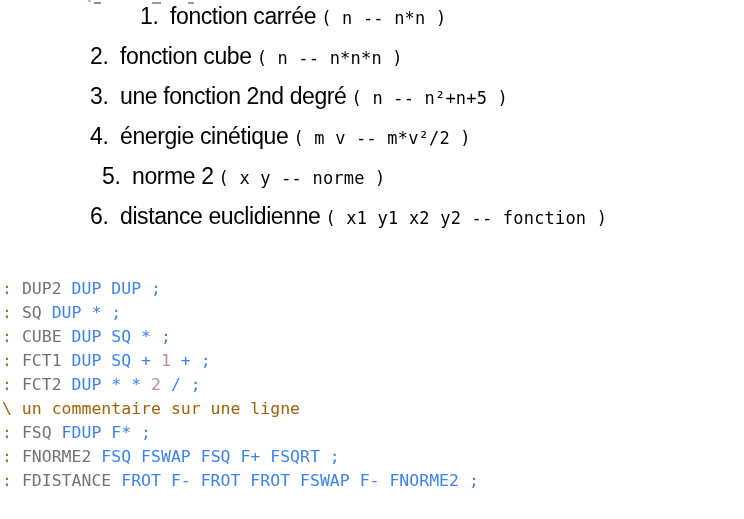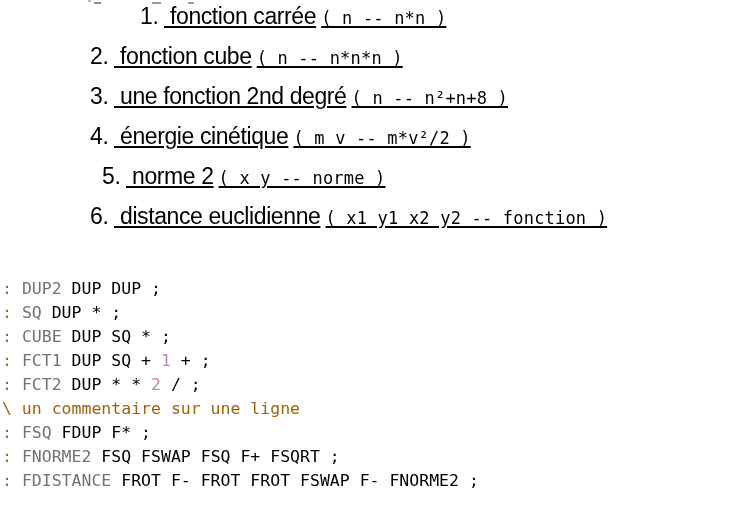--- a/index.html
+++ b/index.html
@@ -45,21 +45,20 @@
     list-style: none;
     margin: 0;
     padding: 0;
   }
   .ex-item {
     position: absolute;
     white-space: nowrap;
     font-size: 23px;
     line-height: 28px;
     letter-spacing: -0.4px;
-    text-decoration: underline;
   }
   .ex-item.first { left: 140px; top: 2px; }
   .ex-item.rest  { left: 90px; }
   .ex-item.i2 { top: 42px; }
   .ex-item.i3 { top: 82px; }
   .ex-item.i4 { top: 122px; }
   .ex-item.i5 { top: 162px; margin-left: 12px; }
   .ex-item.i6 { top: 202px; }
 
   .ex-num {
@@ -107,40 +106,40 @@
     font-size: 16.5px;
     line-height: 24px;
     white-space: pre;
   }
   .code-line {
     white-space: pre;
     height: 24px;
   }
   .tok-def     { color: #4f9a22; }
   .tok-name    { color: #737373; font-weight: normal; }
-  .tok-word    { color: #000000; }
+  .tok-word    { color: #3b82f6; }
   .tok-num     { color: #bb88bb; }
   .tok-comment { color: #a16207; }
 </style>
 </head>
 <body>
 
 <div id="slide">
 
   <div id="top-artifact">
     <i></i>
       <i></i>
       <i></i>
       <i></i>
   </div>
 
 
   <ol id="exercise-list">
       <li class="ex-item first"><span class="ex-num">1.</span> <span class="ex-label">fonction carrée</span><span class="ex-stack">( n -- n*n )</span></li>
       <li class="ex-item rest i2"><span class="ex-num">2.</span> <span class="ex-label">fonction cube</span><span class="ex-stack">( n -- n*n*n )</span></li>
-      <li class="ex-item rest i3"><span class="ex-num">3.</span> <span class="ex-label">une fonction 2nd degré</span><span class="ex-stack">( n -- n²+n+8 )</span></li>
+      <li class="ex-item rest i3"><span class="ex-num">3.</span> <span class="ex-label">une fonction 2nd degré</span><span class="ex-stack">( n -- n²+n+5 )</span></li>
       <li class="ex-item rest i4"><span class="ex-num">4.</span> <span class="ex-label">énergie cinétique</span><span class="ex-stack">( m v -- m*v²/2 )</span></li>
       <li class="ex-item rest i5"><span class="ex-num">5.</span> <span class="ex-label">norme 2</span><span class="ex-stack">( x y -- norme )</span></li>
       <li class="ex-item rest i6"><span class="ex-num">6.</span> <span class="ex-label">distance euclidienne</span><span class="ex-stack">( x1 y1 x2 y2 -- fonction )</span></li>
     </ol>
 </div>
 
 <div id="code-block"><div class="code-line"><span class="tok-def">:</span> <span class="tok-name">DUP2</span><span class="tok-word"> DUP DUP ;</span></div><div class="code-line"><span class="tok-def">:</span> <span class="tok-name">SQ</span><span class="tok-word"> DUP * ;</span></div><div class="code-line"><span class="tok-def">:</span> <span class="tok-name">CUBE</span><span class="tok-word"> DUP SQ * ;</span></div><div class="code-line"><span class="tok-def">:</span> <span class="tok-name">FCT1</span><span class="tok-word"> DUP SQ + </span><span class="tok-num">1</span><span class="tok-word"> + ;</span></div><div class="code-line"><span class="tok-def">:</span> <span class="tok-name">FCT2</span><span class="tok-word"> DUP * * </span><span class="tok-num">2</span><span class="tok-word"> / ;</span></div><div class="code-line"><span class="tok-comment">\ un commentaire sur une ligne</span></div><div class="code-line"><span class="tok-def">:</span> <span class="tok-name">FSQ</span><span class="tok-word"> FDUP F* ;</span></div><div class="code-line"><span class="tok-def">:</span> <span class="tok-name">FNORME2</span><span class="tok-word"> FSQ FSWAP FSQ F+ FSQRT ;</span></div><div class="code-line"><span class="tok-def">:</span> <span class="tok-name">FDISTANCE</span><span class="tok-word"> FROT F- FROT FROT FSWAP F- FNORME2 ;</span></div></div>
 
 </body></html>

